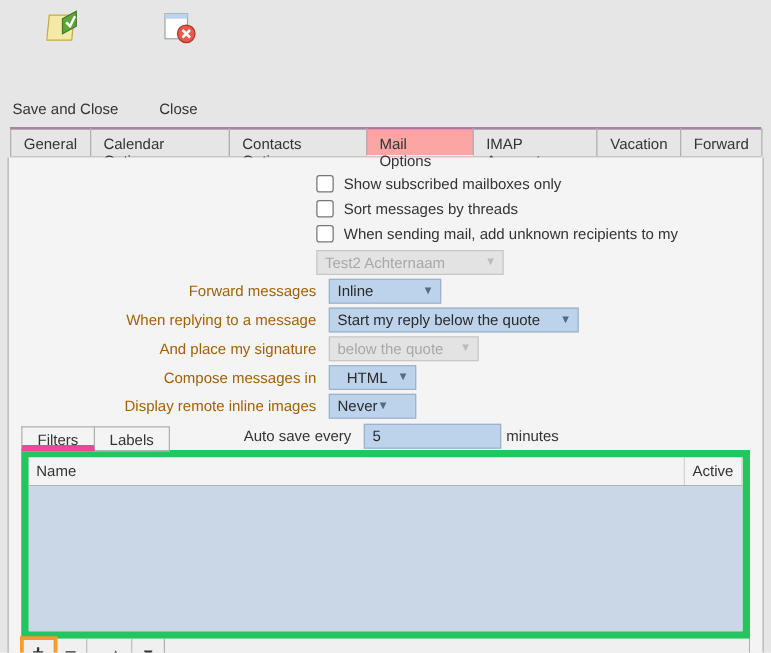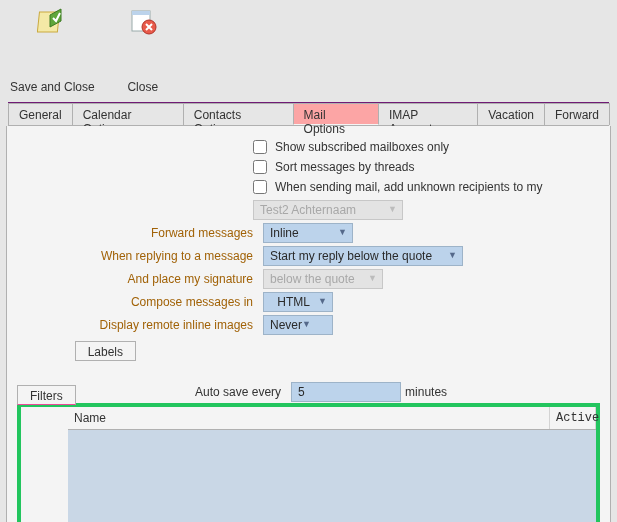--- a/index.html
+++ b/index.html
@@ -25,31 +25,31 @@
 .select { appearance: none; border: 1px solid #9db3c8; background: #bcd3eb; padding: 2px 22px 2px 6px; height: 20px; color: #2a2a2a; position: relative; cursor: pointer; }
 .select.disabled { color: #a8a8a8; background: #e3e3e3; border-color: #c7c7c7; cursor: default; }
 .select-wrap { position: relative; display: inline-block; }
 .select-wrap::after { content: "▼"; font-size: 9px; position: absolute; right: 6px; top: 4px; color: #55698a; pointer-events: none; }
 .select-wrap.disabled::after { color: #bcbcbc; }
 .text-input { border: 1px solid #9db3c8; background: #bcd3eb; padding: 2px 6px; height: 20px; width: 110px; color: #2a2a2a; }
 .unit { color: #333; margin-left: 4px; }
 
 .subtabs { display: flex; margin-top: 6px; }
 .subtab { padding: 3px 12px; border: 1px solid #b0b0b0; background: #f4f4f4; cursor: pointer; margin-right: -1px; color: #333; height: 20px; }
-.subtab.active { border-bottom: 1px solid #ec4899; position: relative; z-index: 2; margin-bottom: -1px; margin-top: 44px; }
+.subtab.active { border-bottom: 5px solid #ec4899; position: relative; z-index: 2; margin-bottom: -1px; }
 
 .content-row { display: flex; align-items: flex-end; }
 .autosave-row { display: flex; align-items: center; margin-left: 30px; margin-bottom: 2px; }
 .autosave-label { width: 116px; text-align: right; margin-right: 10px; color: #333; }
 
-.table { border: 4px solid #22c55e; margin-top: -1px; padding-left: 47px; }
+.table { border: 6px solid #22c55e; margin-top: -1px; }
 .thead { display: flex; background: #f4f4f4; border-bottom: 1px solid #b0b0b0; }
 .th { padding: 4px 6px; color: #333; border-right: 1px solid #d3d3d3; }
 .th.name { flex: 1; }
-.th.active-col { width: 46px; text-align: left; font-family: Liberation Mono, monospace; }
+.th.active-col { width: 46px; text-align: left; }
 .tbody { background: #c9d7e6; height: 116px; }
 
 .table-toolbar { display: flex; border: 1px solid #b0b0b0; border-top: none; height: 24px; }
 .tb-btn { width: 26px; border-right: 1px solid #b0b0b0; display: flex; align-items: center; justify-content: center; cursor: pointer; color: #333; background: #f0f0f0; }
 .tb-btn.highlighted { outline: 3px solid #f49b2a; outline-offset: -1px; z-index: 3; position: relative; }
 .spacer-cell { flex: 1; border-right: none; }
 
 svg { display: block; }
 </style>
 </head>

